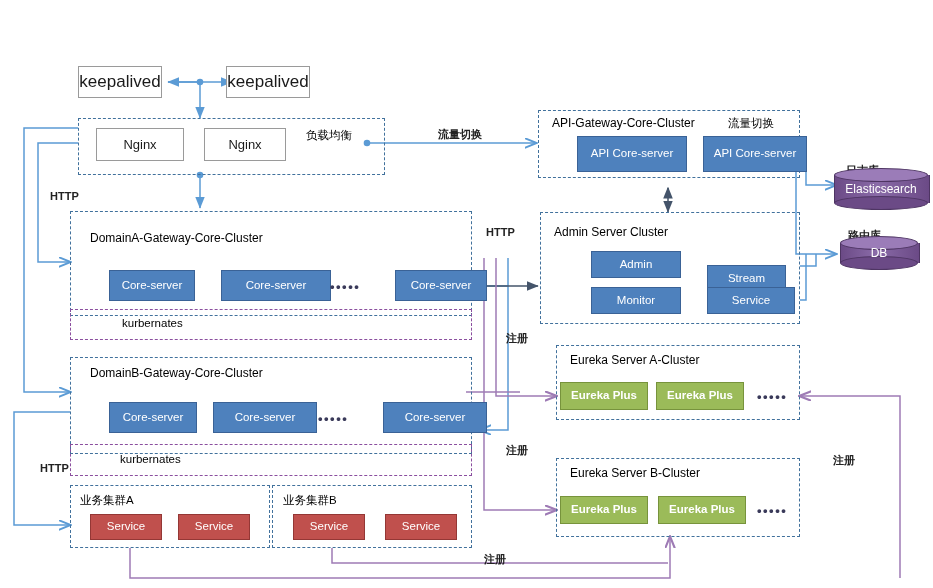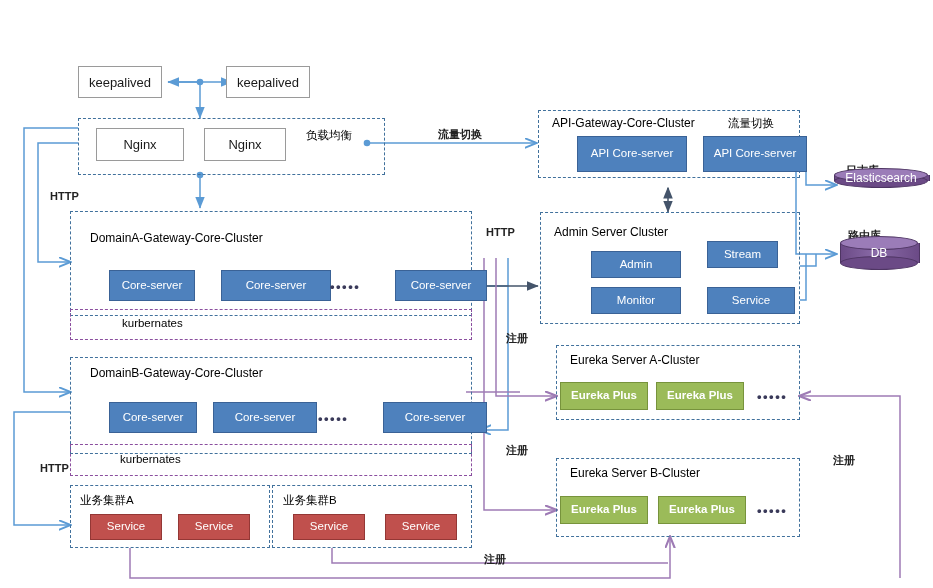--- a/index.html
+++ b/index.html
@@ -11,21 +11,21 @@
   .title{position:absolute;left:30px;top:10px;font-size:17px;font-weight:bold;
          color:#1CA1F2;letter-spacing:.5px;}
 
   
   .dbox{position:absolute;border:1.6px dashed #41719C;box-sizing:border-box;background:transparent;}
   .dbox.purple{border-color:#8B4F9F;}
   .dbox-label{position:absolute;font-size:11.5px;color:#000000;white-space:nowrap;}
 
   
   .pbox{position:absolute;border:1.4px solid #9a9a9a;background:#ffffff;box-sizing:border-box;
-        display:flex;align-items:center;justify-content:center;font-size:13px;color:#1a1a1a;}
+        display:flex;align-items:center;justify-content:center;font-size:17px;color:#1a1a1a;}
 
   
   .node{position:absolute;box-sizing:border-box;display:flex;align-items:center;
         justify-content:center;text-align:center;font-size:11.5px;color:#ffffff;
         line-height:1.15;padding:2px;}
   .node.blue{background:#4E81BD;border:1.3px solid #3A6296;margin-left:21px;}
   .node.green{background:#9BBB59;border:1.3px solid #77933C;font-weight:bold;}
   .node.red{background:#C0504D;border:1.3px solid #943735;}
 
   .lbl{position:absolute;font-size:11px;color:#222;white-space:nowrap;font-weight:bold;}
@@ -160,38 +160,38 @@
 
   <div class="dbox" style="left:538px;top:110px;width:262px;height:68px;"></div>
   <div class="dbox-label" style="left:552px;top:116px;font-size:12px;">API-Gateway-Core-Cluster</div>
   <div class="dbox-label" style="left:728px;top:116px;">流量切换</div>
   <div class="node blue" style="left:556px;top:136px;width:110px;height:36px;">API Core-server</div>
   <div class="node blue" style="left:682px;top:136px;width:104px;height:36px;">API Core-server</div>
 
   <div class="dbox" style="left:540px;top:212px;width:260px;height:112px;"></div>
   <div class="dbox-label" style="left:554px;top:225px;font-size:12px;">Admin Server Cluster</div>
   <div class="node blue" style="left:570px;top:251px;width:90px;height:27px;">Admin</div>
-  <div class="node blue" style="left:686px;top:241px;width:71px;height:27px;">Stream</div>
+  <div class="node blue" style="left:686px;top:265px;width:79px;height:27px;">Stream</div>
   <div class="node blue" style="left:570px;top:287px;width:90px;height:27px;">Monitor</div>
   <div class="node blue" style="left:686px;top:287px;width:88px;height:27px;">Service</div>
 
   <div class="dbox" style="left:556px;top:345px;width:244px;height:75px;"></div>
   <div class="dbox-label" style="left:570px;top:353px;font-size:12px;">Eureka Server A-Cluster</div>
   <div class="node green" style="left:560px;top:382px;width:88px;height:28px;">Eureka Plus</div>
   <div class="node green" style="left:656px;top:382px;width:88px;height:28px;">Eureka Plus</div>
   <div class="dots" style="left:757px;top:389px;">•••••</div>
 
   <div class="dbox" style="left:556px;top:458px;width:244px;height:79px;"></div>
   <div class="dbox-label" style="left:570px;top:466px;font-size:12px;">Eureka Server B-Cluster</div>
   <div class="node green" style="left:560px;top:496px;width:88px;height:28px;">Eureka Plus</div>
   <div class="node green" style="left:658px;top:496px;width:88px;height:28px;">Eureka  Plus</div>
   <div class="dots" style="left:757px;top:503px;">•••••</div>
 
   <div class="lbl" style="left:846px;top:163px;">日志库</div>
-  <div class="cyl" style="left:834px;top:168px;width:94px;height:20px;">
+  <div class="cyl" style="left:834px;top:168px;width:94px;height:42px;">
     <div class="body"></div>
     <div class="bot"></div>
     <div class="top"></div>
     <div class="txt">Elasticsearch</div>
   </div>
 
   <div class="lbl" style="left:848px;top:228px;">路由库</div>
   <div class="cyl" style="left:840px;top:236px;width:78px;height:34px;">
     <div class="body"></div>
     <div class="bot"></div>

